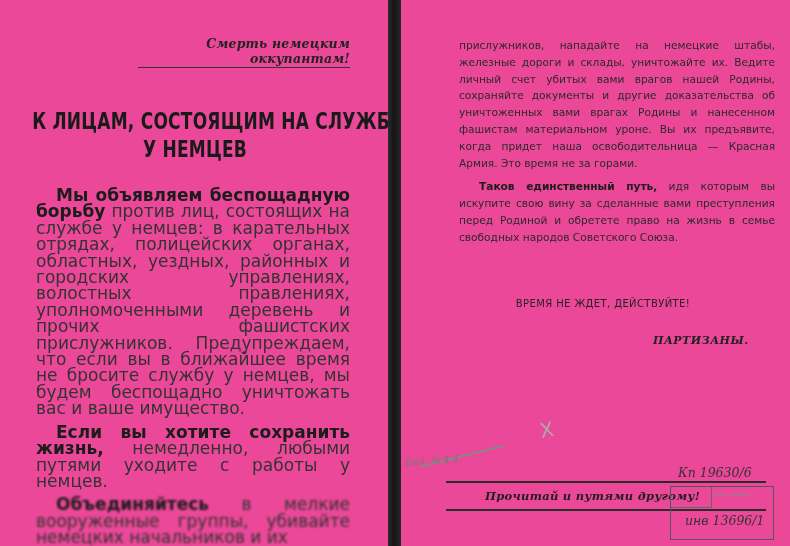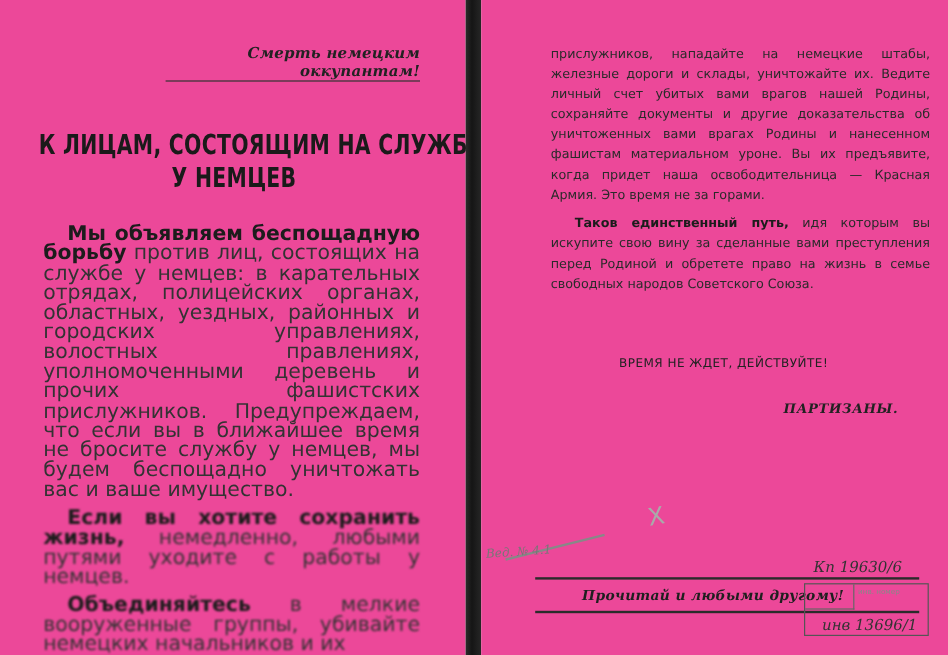--- a/index.html
+++ b/index.html
@@ -65,21 +65,21 @@
   .inv-top {
     position: absolute; left: 678px; top: 465px;
     font-family: "DejaVu Serif", serif; font-style: italic; font-size: 12.5px; color: #333;
   }
   .pass-on {
     position: absolute; left: 485px; top: 489px;
     font-family: "DejaVu Serif", serif; font-style: italic; font-weight: bold;
     font-size: 11.5px; color: #1f1f1f; letter-spacing: 0.3px;
   }
   .stamp {
-    position: absolute; left: 670px; top: 486px; width: 104px; height: 44px;
+    position: absolute; left: 670px; top: 486px; width: 104px; height: 54px;
     border: 1.5px solid #555; box-sizing: border-box;
   }
   .stamp-inner { position: absolute; left: 0; top: 0; width: 40px; height: 20px; border-right: 1.2px solid #666; border-bottom: 1.2px solid #666; }
   .stamp-text {
     position: absolute; left: 44px; top: 3px; font-size: 6px; line-height: 7px; color: #888; filter: blur(0.4px);
   }
   .stamp-num {
     position: absolute; left: 14px; top: 26px;
     font-family: "DejaVu Serif", serif; font-style: italic; font-size: 12.5px; color: #333;
   }
@@ -111,20 +111,20 @@
 
 <div class="motto">ВРЕМЯ НЕ ЖДЕТ, ДЕЙСТВУЙТЕ!</div>
 <div class="signature">ПАРТИЗАНЫ.</div>
 
 <div class="scrawl-x">X</div>
 <div class="strike"></div>
 <div class="scrawl">Вед. № 4.1</div>
 
 <div class="inv-top">Кп 19630/6</div>
 <div class="rule rule-top"></div>
-<div class="pass-on">Прочитай и любыми другому!</div>
+<div class="pass-on">Прочитай и путями другому!</div>
 <div class="rule rule-bottom"></div>
 
 <div class="stamp">
   <div class="stamp-inner"></div>
   <div class="stamp-text">инв. номер</div>
   <div class="stamp-num">инв 13696/1</div>
 </div>
 
 </body></html>

